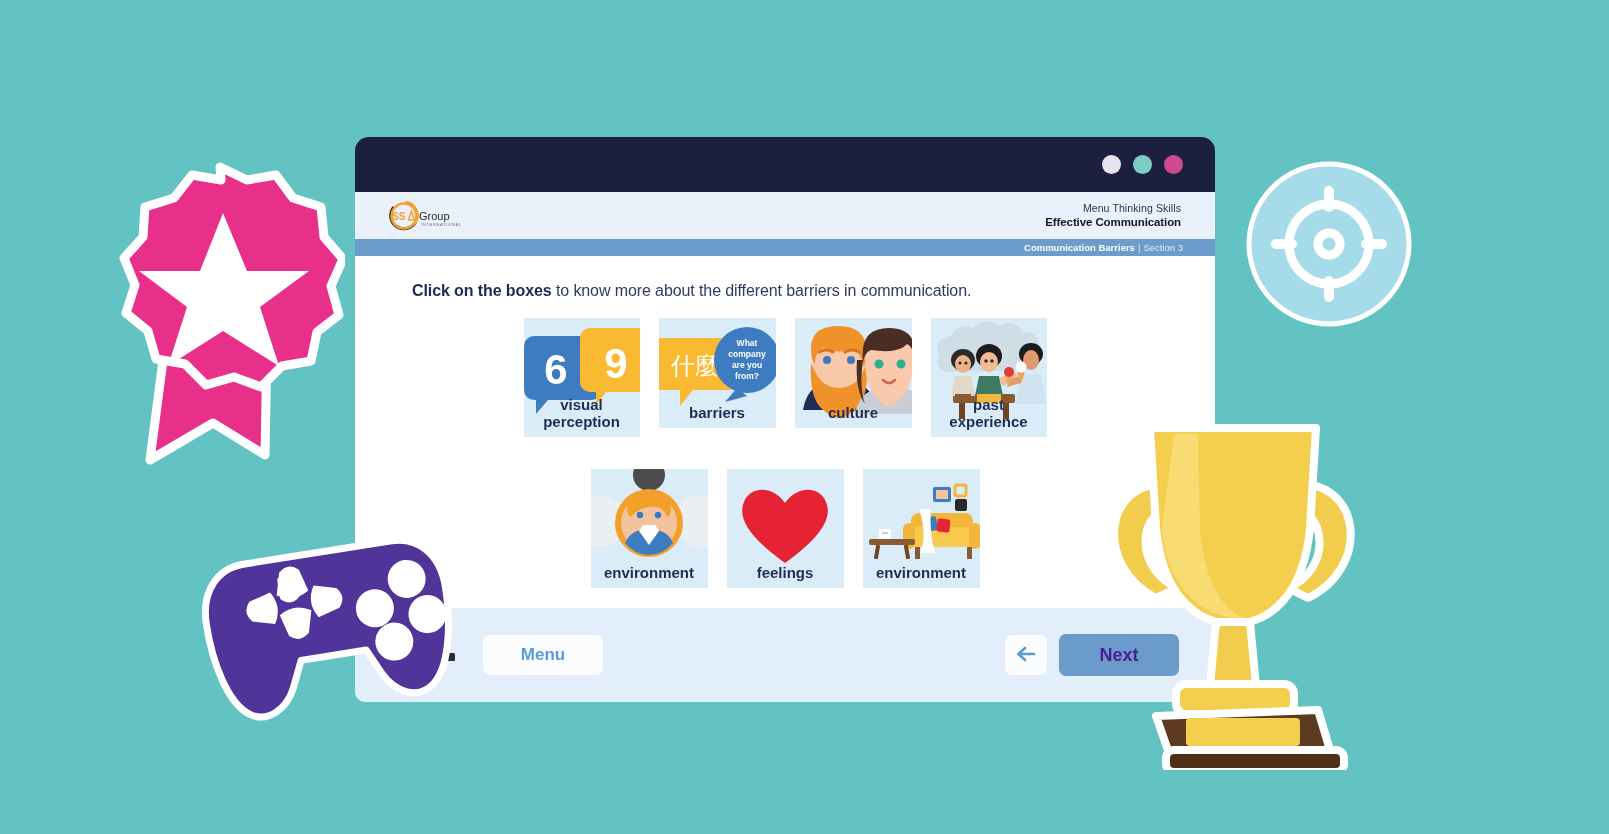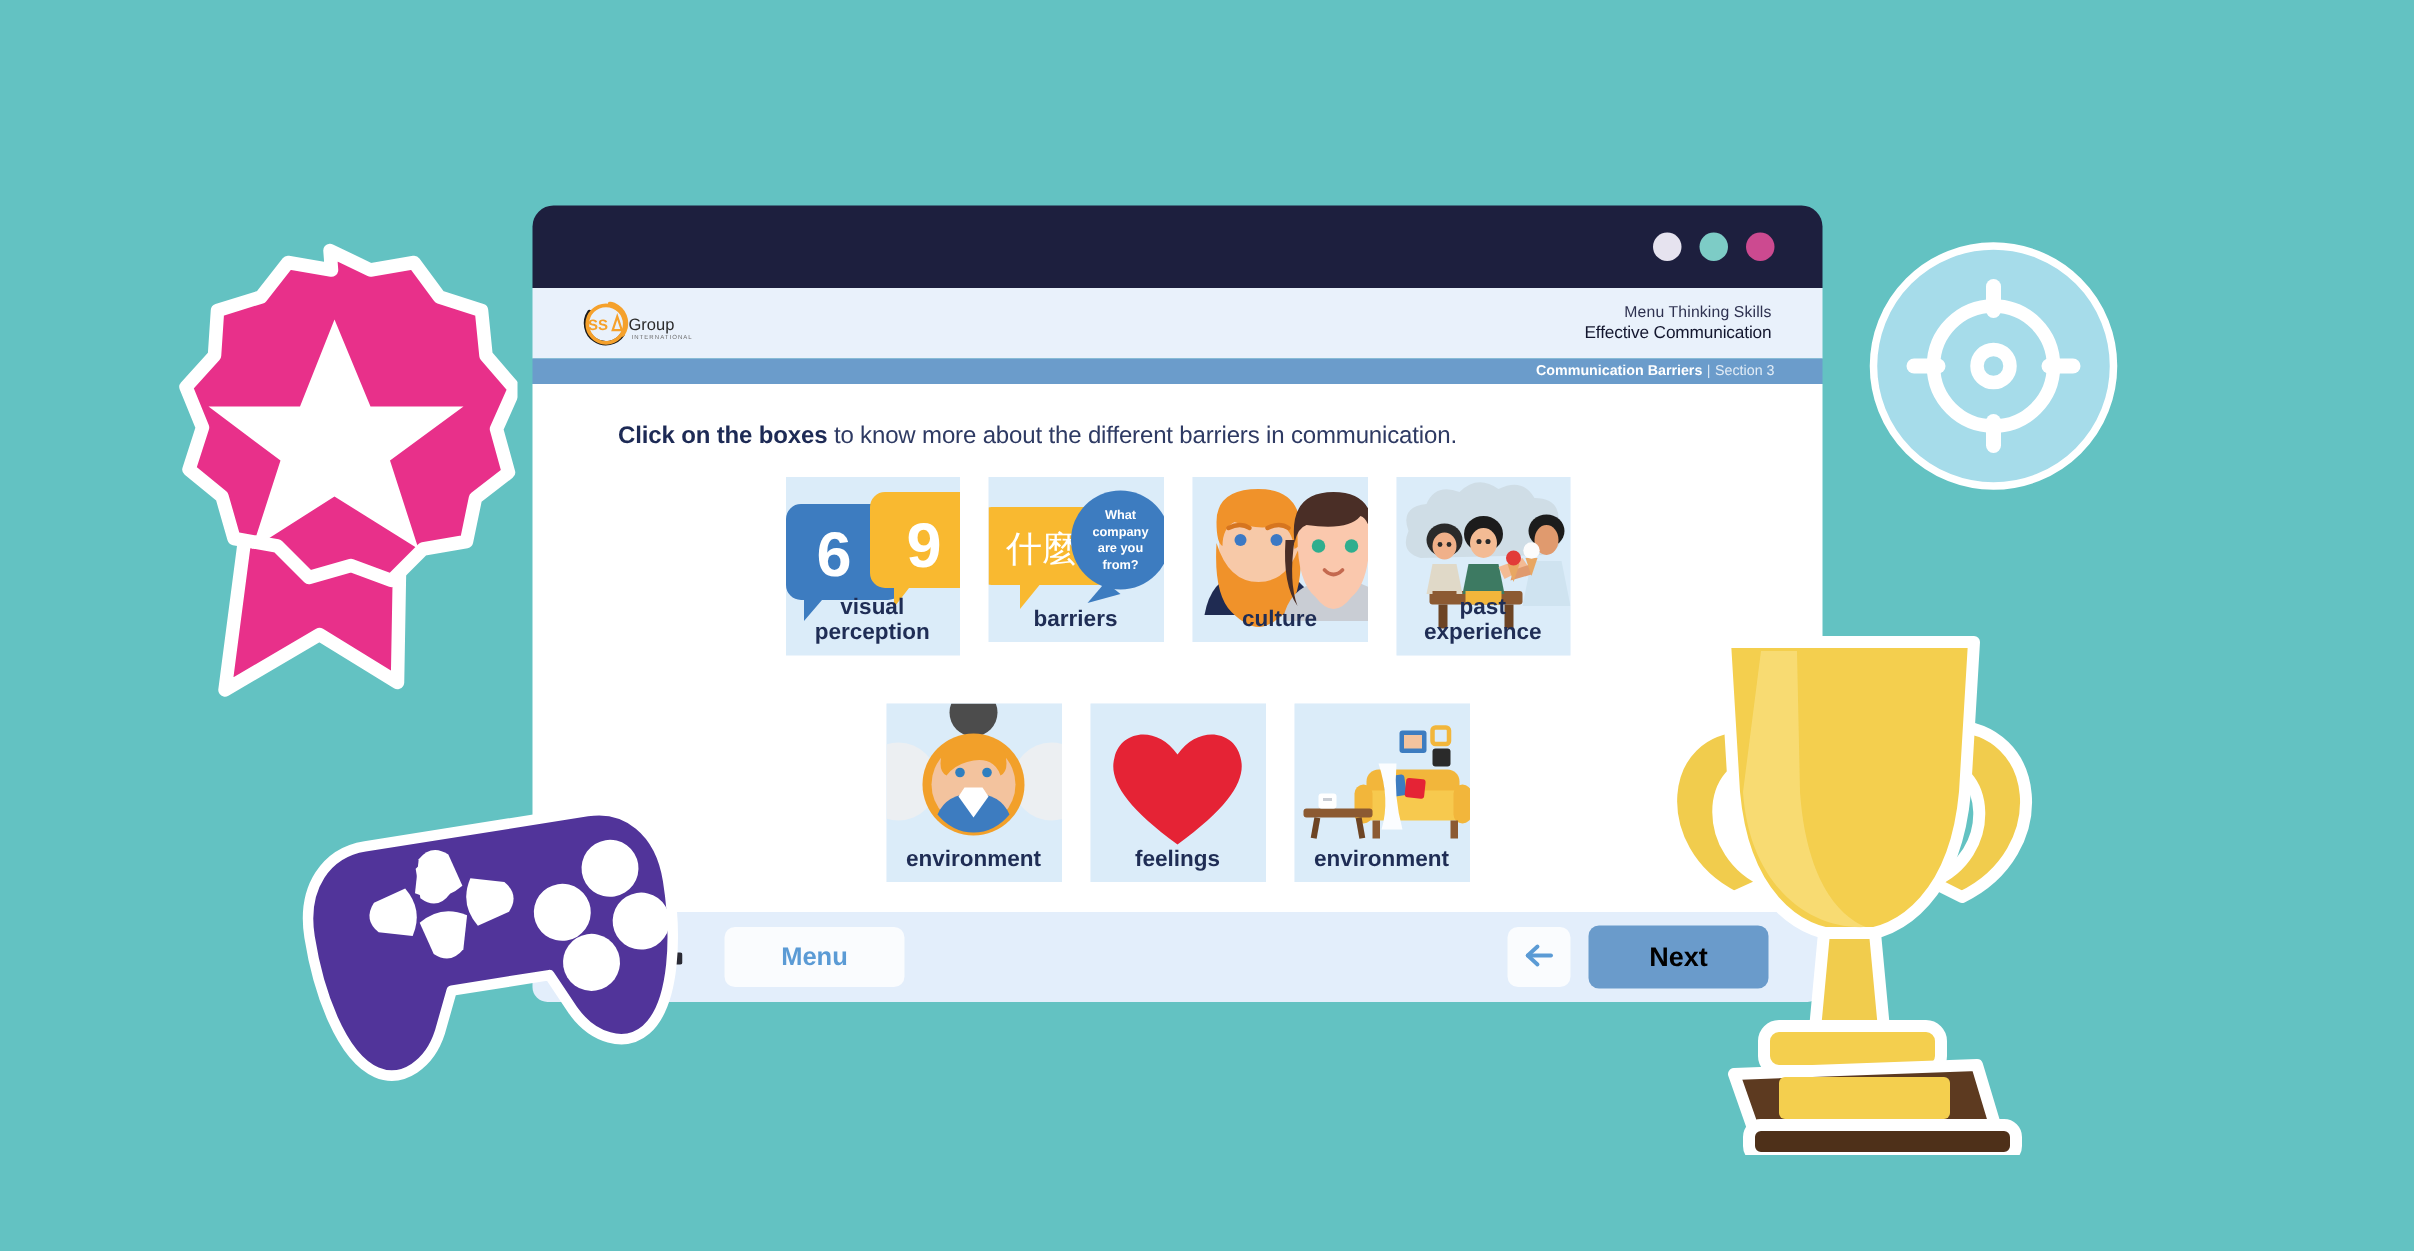--- a/index.html
+++ b/index.html
@@ -49,21 +49,21 @@
     height: 47px;
     background: #e9f1fb;
     display: flex; align-items: center;
     justify-content: space-between;
     padding: 0 34px 0 30px;
   }
   .logo { display: flex; align-items: flex-end; }
   .logo svg { display:block; }
   .header-titles { text-align: right; line-height: 1.25; }
   .header-sub { font-size: 10.5px; color: #2e3150; letter-spacing: .1px; }
-  .header-main { font-size: 11.5px; color: #13162e; font-weight: normal; letter-spacing: -.1px; }
+  .header-main { font-size: 11.5px; color: #13162e; font-weight: bold; letter-spacing: -.1px; }
 
   .breadcrumb-bar {
     height: 17px;
     background: #6b9ccb;
     display: flex; align-items: center; justify-content: flex-end;
     padding-right: 32px;
   }
   .bc-strong { font-size: 9.5px; font-weight: bold; color: #ffffff; }
   .bc-sep { font-size: 9.5px; color: #dbe8f4; margin: 0 3px; }
   .bc-light { font-size: 9.5px; color: #e2ecf6; }
@@ -107,21 +107,21 @@
   #card-visual      { width: 116px; height: 119px; }
   #card-language    { width: 117px; height: 110px; }
   #card-culture     { width: 117px; height: 110px; }
   #card-past        { width: 116px; height: 119px; }
   
   #card-prejudices  { width: 117px; height: 119px; }
   #card-feelings    { width: 117px; height: 119px; }
   #card-environment { width: 117px; height: 119px; }
 
   .footer {
-    height: 60px;
+    height: 94px;
     background: #e3eefb;
     border-radius: 0 0 10px 10px;
     display: flex; align-items: center;
     padding: 0 36px 0 78px;
     position: relative;
   }
   .tiny-icon { width: 22px; height: 13px; }
   .menu-btn {
     margin-left: 28px;
     width: 120px; height: 40px;
@@ -139,21 +139,21 @@
     border-radius: 7px;
     display: flex; align-items: center; justify-content: center;
     cursor: pointer; border: none;
   }
   .next-btn {
     margin-left: 12px;
     width: 120px; height: 42px;
     background: #6a9bcb;
     border-radius: 7px;
     display: flex; align-items: center; justify-content: center;
-    font-size: 18px; color: #000000; font-weight: bold;
+    font-size: 18px; color: #4c1d95; font-weight: bold;
     cursor: pointer; border: none;
   }
 </style>
 </head>
 <body>
 
 <div class="deco" id="rosette">
   <svg viewBox="0 0 250 310">
     <g>
 

